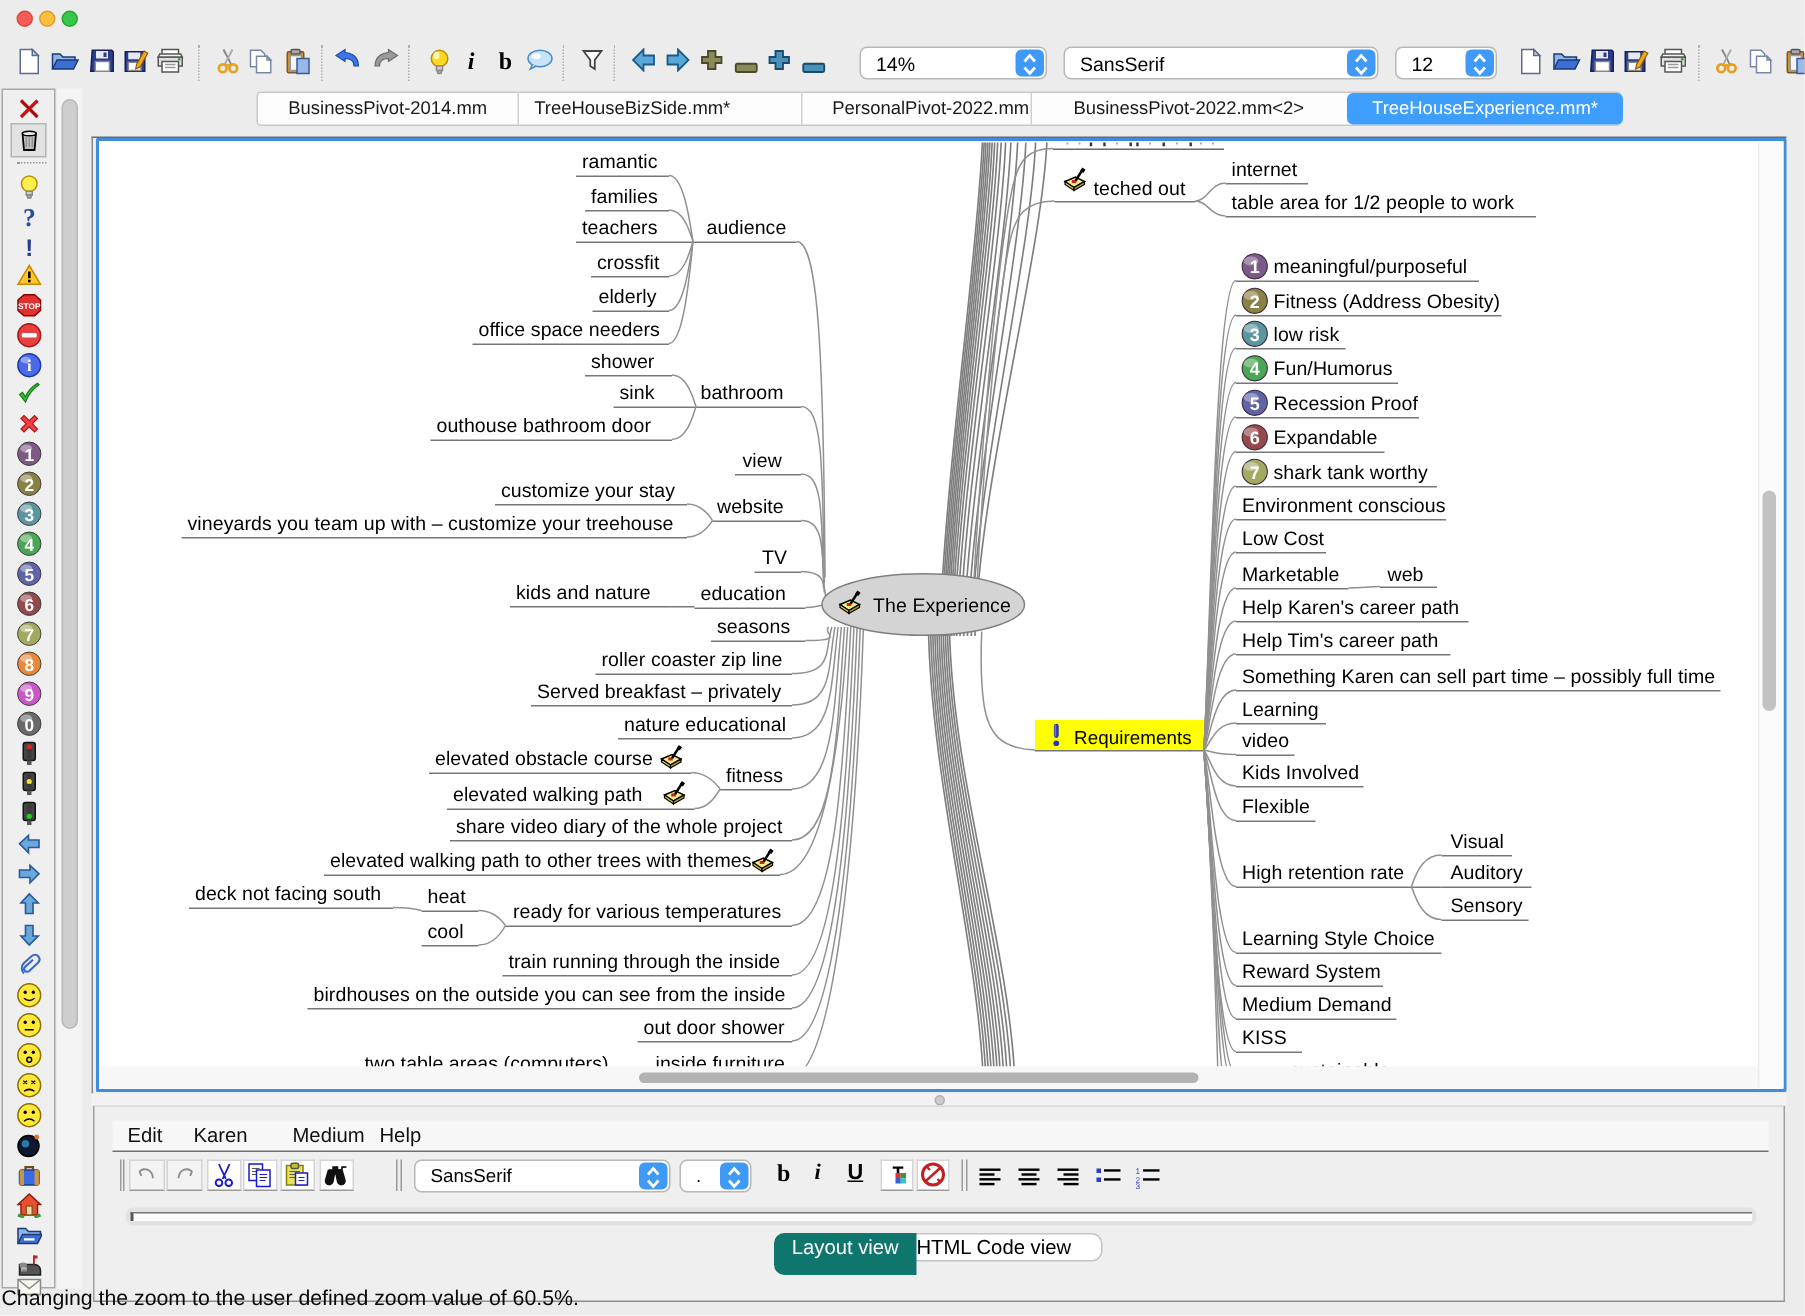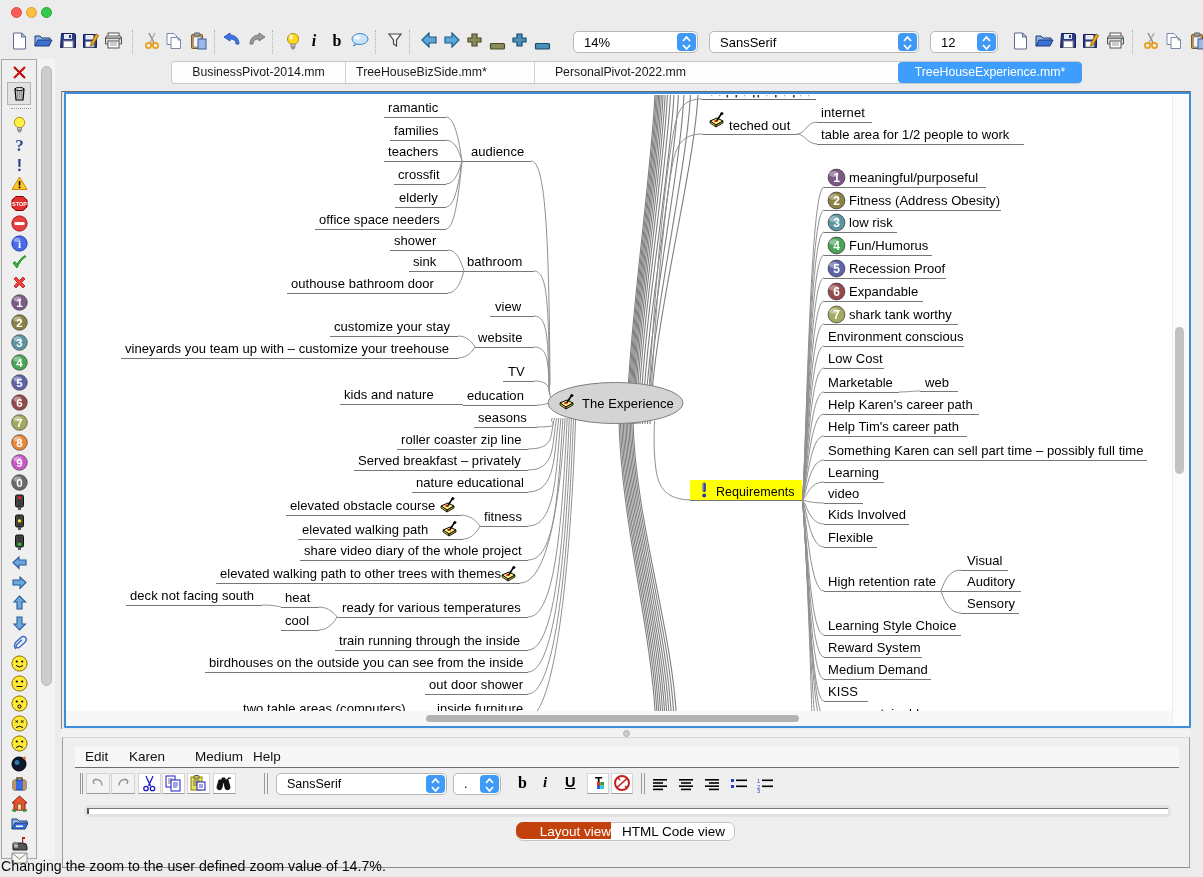--- a/index.html
+++ b/index.html
@@ -173,20 +173,21 @@
       <span style="position:absolute;right:1px;top:1px;bottom:1px;width:19px;background:#3f99f7;border-radius:4px;"><svg width="19" height="20" viewBox="0 0 19 20">
           <path d="M6,8 l3.5,-4 l3.5,4" stroke="#fff" stroke-width="1.8" fill="none"></path>
           <path d="M6,12 l3.5,4 l3.5,-4" stroke="#fff" stroke-width="1.8" fill="none"></path>
         </svg></span>
     </div>
   </div>
 <div style="position:absolute;left:171px;top:61px;width:910px;height:23px;background:#fdfdfd;border:1px solid #c8c8c8;border-radius:3px;box-sizing:border-box;">
     <div style="position:absolute;left:0px;top:0;width:173px;height:21px;color:#1a1a1a;text-align:center;font-size:12.3px;line-height:21px;box-sizing:border-box;">BusinessPivot-2014.mm</div>
     <div style="position:absolute;left:173px;top:0;width:152px;height:21px;border-left:1px solid #d0d0d0;color:#1a1a1a;text-align:center;font-size:12.3px;line-height:21px;box-sizing:border-box;">TreeHouseBizSide.mm*</div>
     <div style="position:absolute;left:342px;top:0;width:172px;height:21px;border-left:1px solid #d0d0d0;color:#1a1a1a;text-align:center;font-size:12.3px;line-height:21px;box-sizing:border-box;margin-left:20px;">PersonalPivot-2022.mm</div>
+    <div style="position:absolute;left:515px;top:0;width:210px;height:21px;border-left:1px solid #d0d0d0;color:#1a1a1a;text-align:center;font-size:12.3px;line-height:21px;box-sizing:border-box;">BusinessPivot-2022.mm&lt;2&gt;</div>
     <div style="position:absolute;left:726px;top:0;width:184px;height:21px;background:#3e9efd;border-radius:4px;color:#fff;text-align:center;font-size:12.3px;line-height:21px;">TreeHouseExperience.mm*</div>
   </div>
 <div style="position:absolute;left:1px;top:59px;width:36px;height:800px;background:#efefef;border:1px solid #a8a8a8;box-sizing:border-box;">
     <div style="position:absolute;left:9px;top:4px;width:17px;height:17px;"><svg width="17" height="17" viewBox="0 0 17 17">
         <path d="M3,3 L14,14 M14,3 L3,14" stroke="#cc1111" stroke-width="2.2"></path>
         <path d="M3,3 C7,6 10,10 14,14" stroke="#881111" stroke-width="1" fill="none"></path>
       </svg></div>
     <div style="position:absolute;left:9px;top:25px;width:17px;height:17px;"><div style="position:absolute;left:-4px;top:-3px;width:24px;height:23px;background:#e2e2e2;border:1px solid #b4b4b4;"></div><span style="position:relative;display:inline-block;"><svg width="17" height="17" viewBox="0 0 17 17">
           <path d="M4,4 h9 l-1,11 h-7 z" fill="#c0c0c0" stroke="#000" stroke-width="1.2"></path>
           <ellipse cx="8.5" cy="4" rx="4.5" ry="1.5" fill="#e8e8e8" stroke="#000"></ellipse>
@@ -803,15 +804,15 @@
         <text x="2" y="6.5" font-size="5.5" fill="#2a3ac8">1</text>
         <rect x="7" y="3.5" width="11" height="1.6"></rect>
         <text x="2" y="12.5" font-size="5.5" fill="#2a3ac8">2</text>
         <rect x="7" y="9.5" width="11" height="1.6"></rect>
         <text x="2" y="16.5" font-size="5.5" fill="#2a3ac8">3</text>
       </svg></div>
     <div style="position:absolute;left:21px;top:67px;width:1087px;height:12px;background:#e2e2e2;border-radius:5px;"></div>
     <div style="position:absolute;left:24px;top:69.5px;width:1081px;height:6.5px;background:#fff;border-top:1.2px solid #777;border-left:2px solid #555;"></div>
   </div>
 <div style="position:absolute;left:516px;top:822px;width:219px;height:19px;border-radius:7px;background:#fff;border:1px solid #c4c4c4;">
-    <div style="position:absolute;left:-1px;top:-1px;width:95px;height:17px;background:#c2410c;border-radius:7px 0 0 7px;color:#fff;font-size:13.5px;text-align:right;line-height:19px;">Layout view</div>
-    <div style="position:absolute;left:94px;top:-1px;width:125px;height:19px;color:#000;font-size:13.5px;text-align:center;line-height:19px;">HTML Code view</div>
+    <div style="position:absolute;left:-1px;top:-1px;width:95px;height:28px;background:#0f766e;border-radius:7px 0 0 7px;color:#fff;font-size:13.5px;text-align:center;line-height:19px;">Layout view</div>
+    <div style="position:absolute;left:94px;top:-1px;width:125px;height:19px;color:#000;font-size:13.5px;text-align:left;line-height:19px;">HTML Code view</div>
   </div>
-<div style="position:absolute;left:1px;top:858px;font-size:14.2px;color:#0a0a0a;">Changing the zoom to the user defined zoom value of 14.7%.</div>
+<div style="position:absolute;left:1px;top:858px;font-size:14.2px;color:#0a0a0a;">Changing the zoom to the user defined zoom value of 60.5%.</div>
 </body></html>

